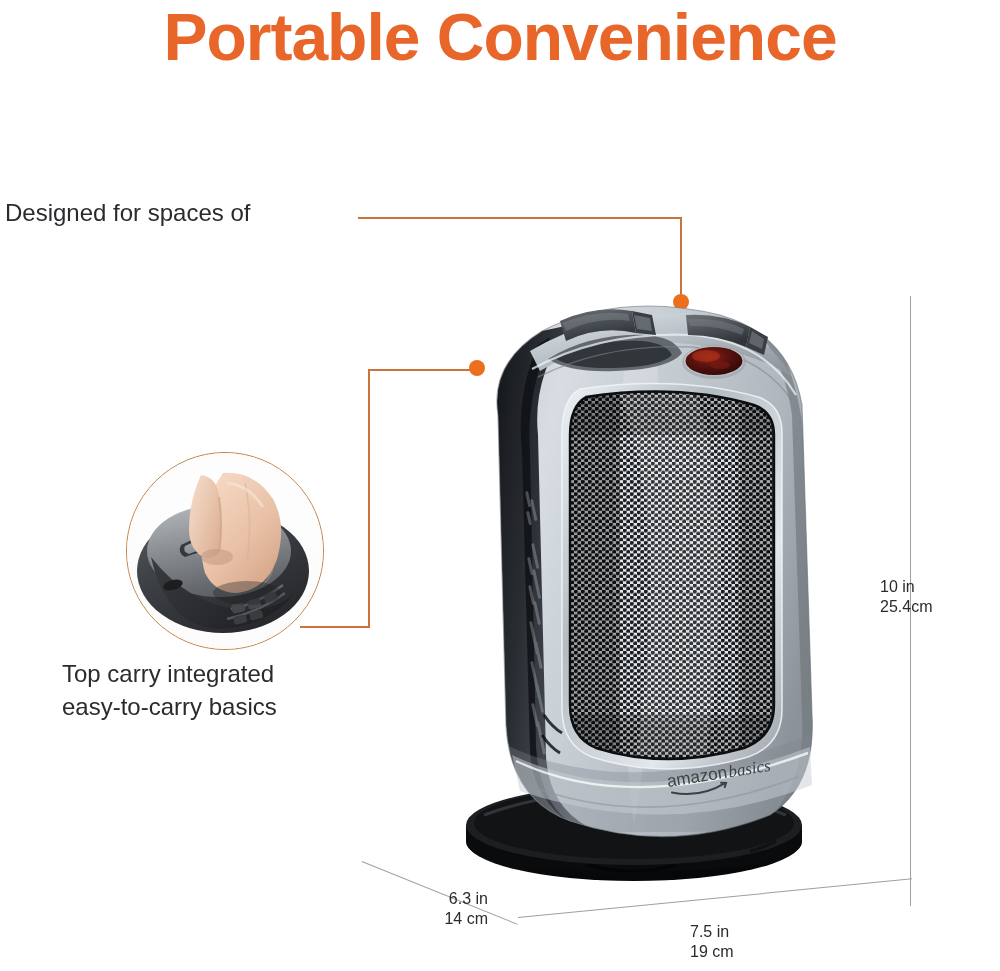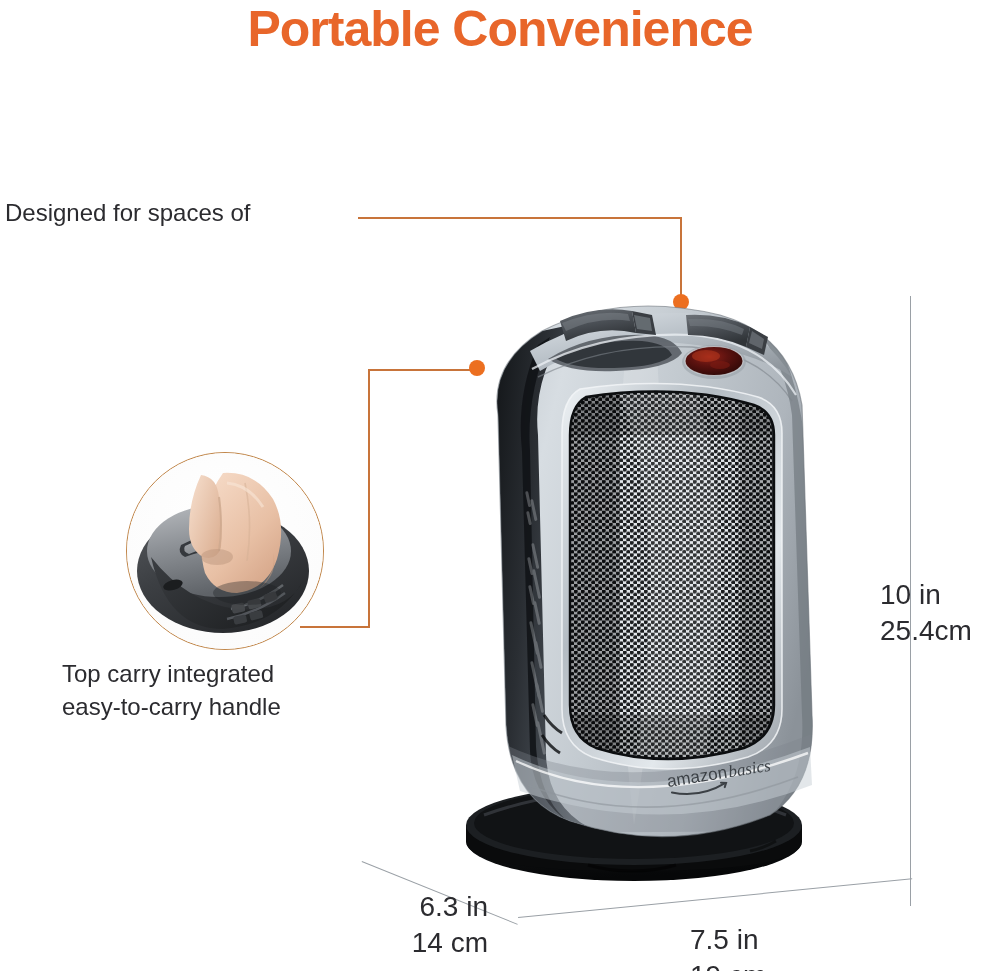--- a/index.html
+++ b/index.html
@@ -12,21 +12,21 @@
     width:1000px;height:971px;
     background:#ffffff;
     overflow:hidden;
   }
 
   
   #title{
     position:absolute;
     left:0;top:2px;width:1000px;
     text-align:center;
-    font-size:50px;
+    font-size:66px;
     font-weight:700;
     letter-spacing:-1px;
     color:#e8662a;
     line-height:1.08;
     white-space:nowrap;
   }
 
   
   .callout-text{
     position:absolute;
@@ -78,21 +78,21 @@
     left:420px;top:285px;
     width:430px;height:610px;
   }
 
   
   .dim-line{position:absolute;background:#9aa0a6;}
   #dim-height-line{left:910px;top:296px;width:1.4px;height:610px;}
   .dim-label{
     position:absolute;
     color:#2b2b2f;
-    font-size:28px;
+    font-size:16px;
     line-height:1.28;
     text-align:right;
     white-space:nowrap;
   }
   #dim-height-label{left:880px;top:577px;width:110px;text-align:left;}
   #dim-depth-label{left:378px;top:889px;width:110px;}
   #dim-width-label{left:690px;top:922px;width:130px;text-align:left;}
 
   .dim-diag{position:absolute;transform-origin:0 0;}
   .dim-diag i{
@@ -192,21 +192,21 @@
 
         <path d="M146,100 Q152,120 132,136 Q150,118 146,100 Z" fill="#c99d80" opacity="0.5"></path>
 
         <ellipse cx="120" cy="140" rx="34" ry="12" fill="#1d1f21" opacity="0.35"></ellipse>
       </svg>
     </div>
   </div>
 
   <div class="callout-text" id="handle-text">
     <div>Top carry integrated</div>
-    <div>easy-to-carry handle</div>
+    <div>easy-to-carry basics</div>
   </div>
 
   <div id="heater">
     <svg width="430" height="610" viewBox="0 0 430 610">
       <defs>
 
         <linearGradient id="bodyFront" x1="0" y1="0" x2="1" y2="0.35">
           <stop offset="0%" stop-color="#8f969d"></stop>
           <stop offset="12%" stop-color="#b9c0c6"></stop>
           <stop offset="34%" stop-color="#d7dde2"></stop>

